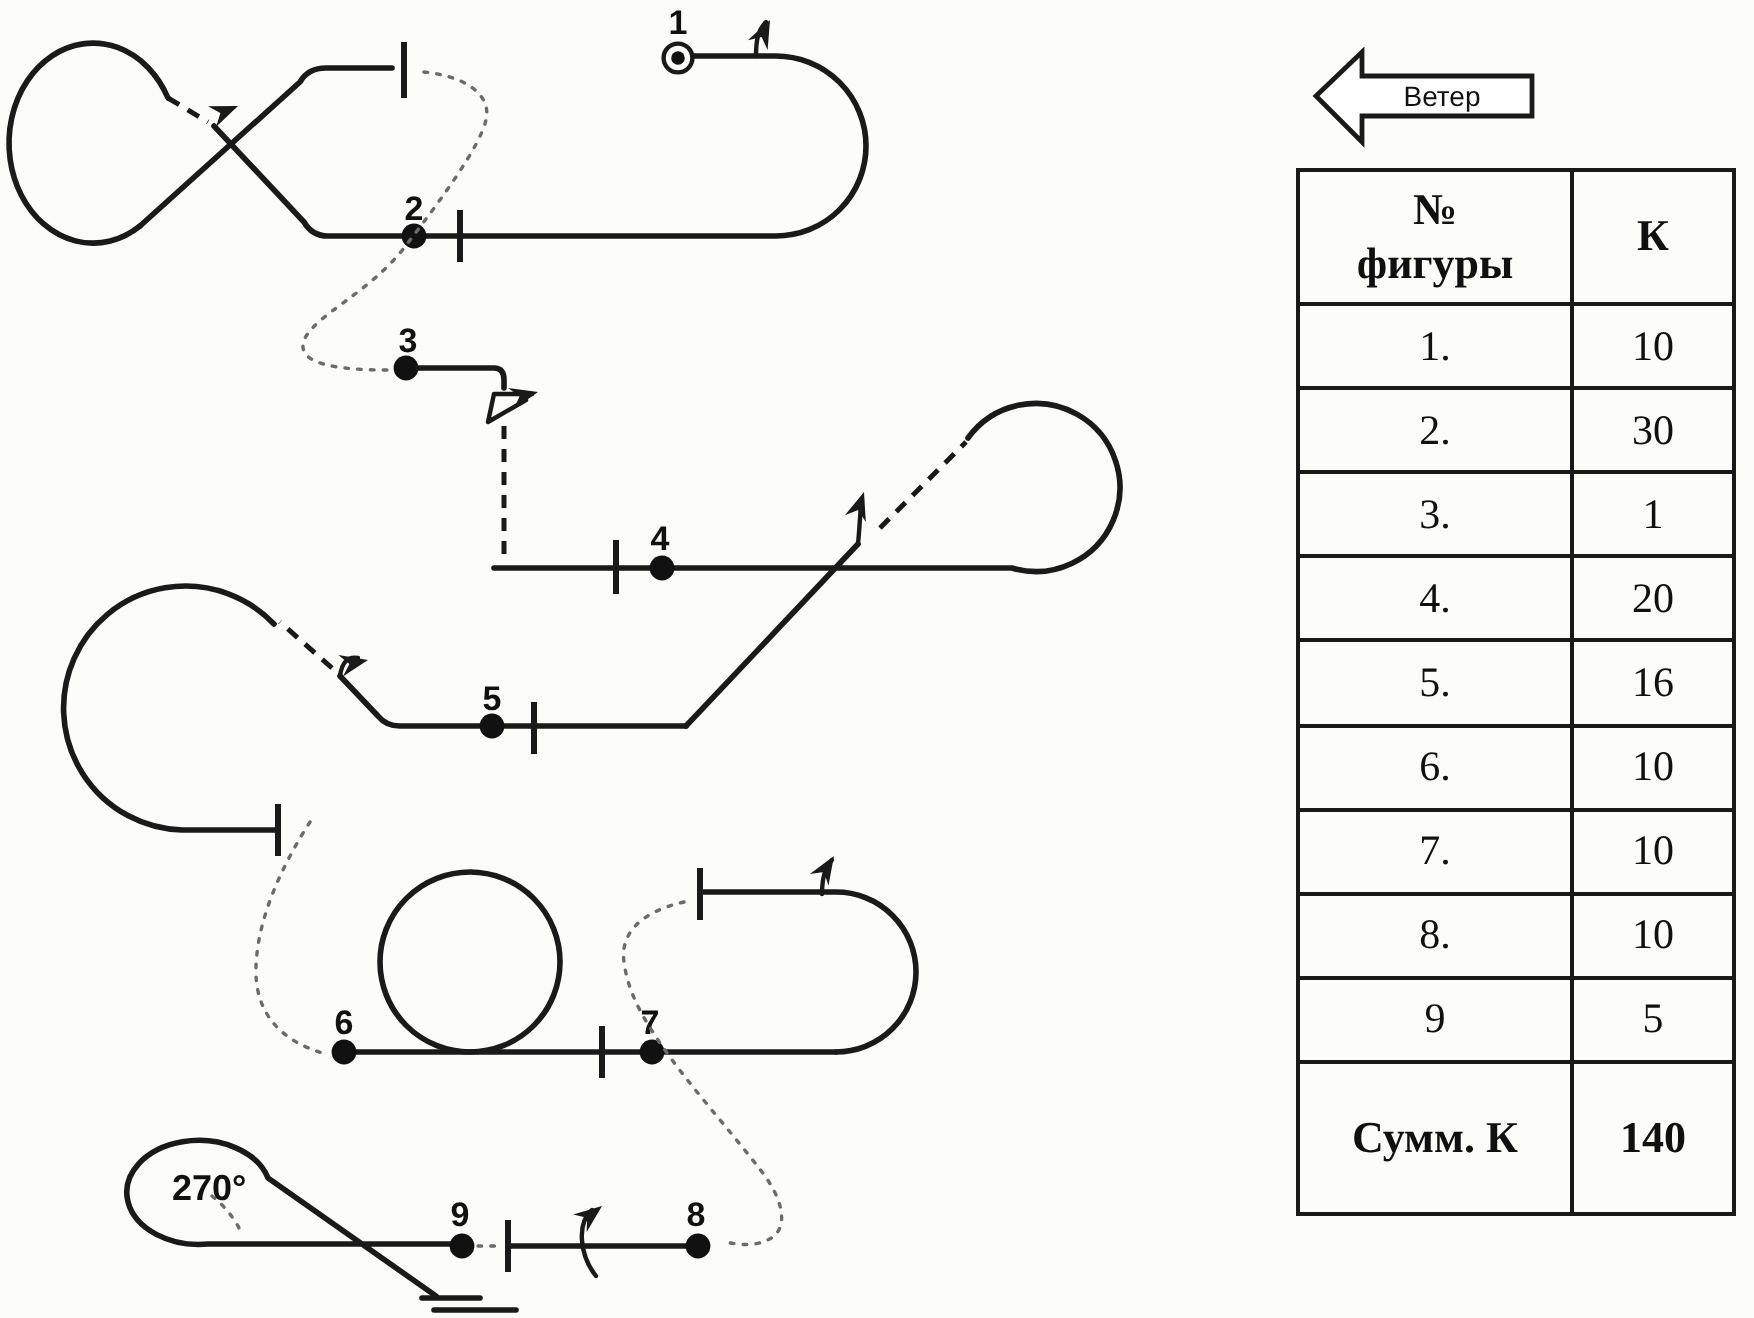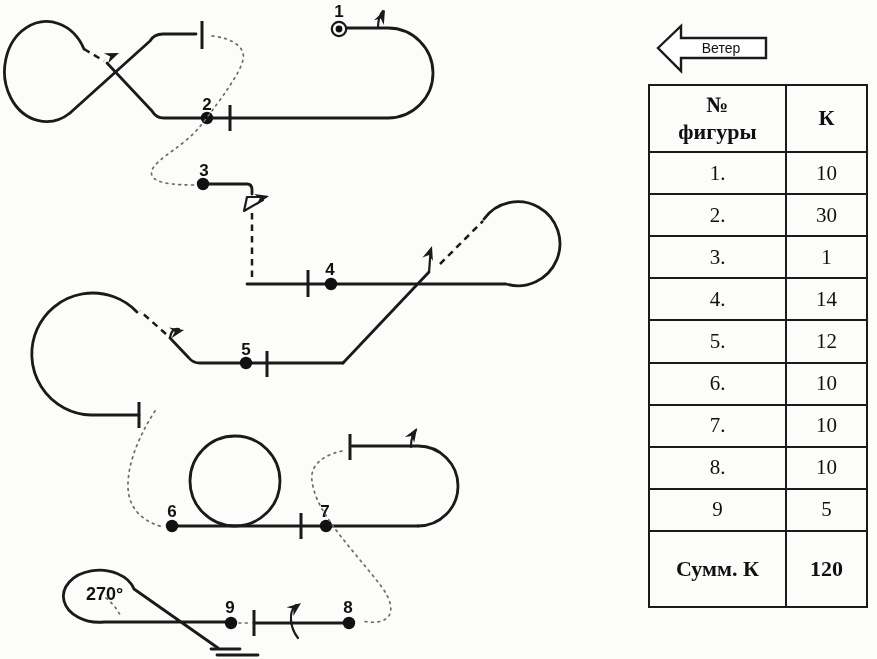--- a/index.html
+++ b/index.html
@@ -162,42 +162,42 @@
     <tr class="row">
       <td>2.</td>
       <td>30</td>
     </tr>
     <tr class="row">
       <td>3.</td>
       <td>1</td>
     </tr>
     <tr class="row">
       <td>4.</td>
-      <td>14</td>
+      <td>20</td>
     </tr>
     <tr class="row">
       <td>5.</td>
-      <td>12</td>
+      <td>16</td>
     </tr>
     <tr class="row">
       <td>6.</td>
       <td>10</td>
     </tr>
     <tr class="row">
       <td>7.</td>
       <td>10</td>
     </tr>
     <tr class="row">
       <td>8.</td>
       <td>10</td>
     </tr>
     <tr class="row">
       <td>9</td>
       <td>5</td>
     </tr>
     <tr class="sum">
       <td>Сумм. К</td>
-      <td>120</td>
+      <td>140</td>
     </tr>
   </tbody>
     </table>
 
 </div>
 
 </body></html>

